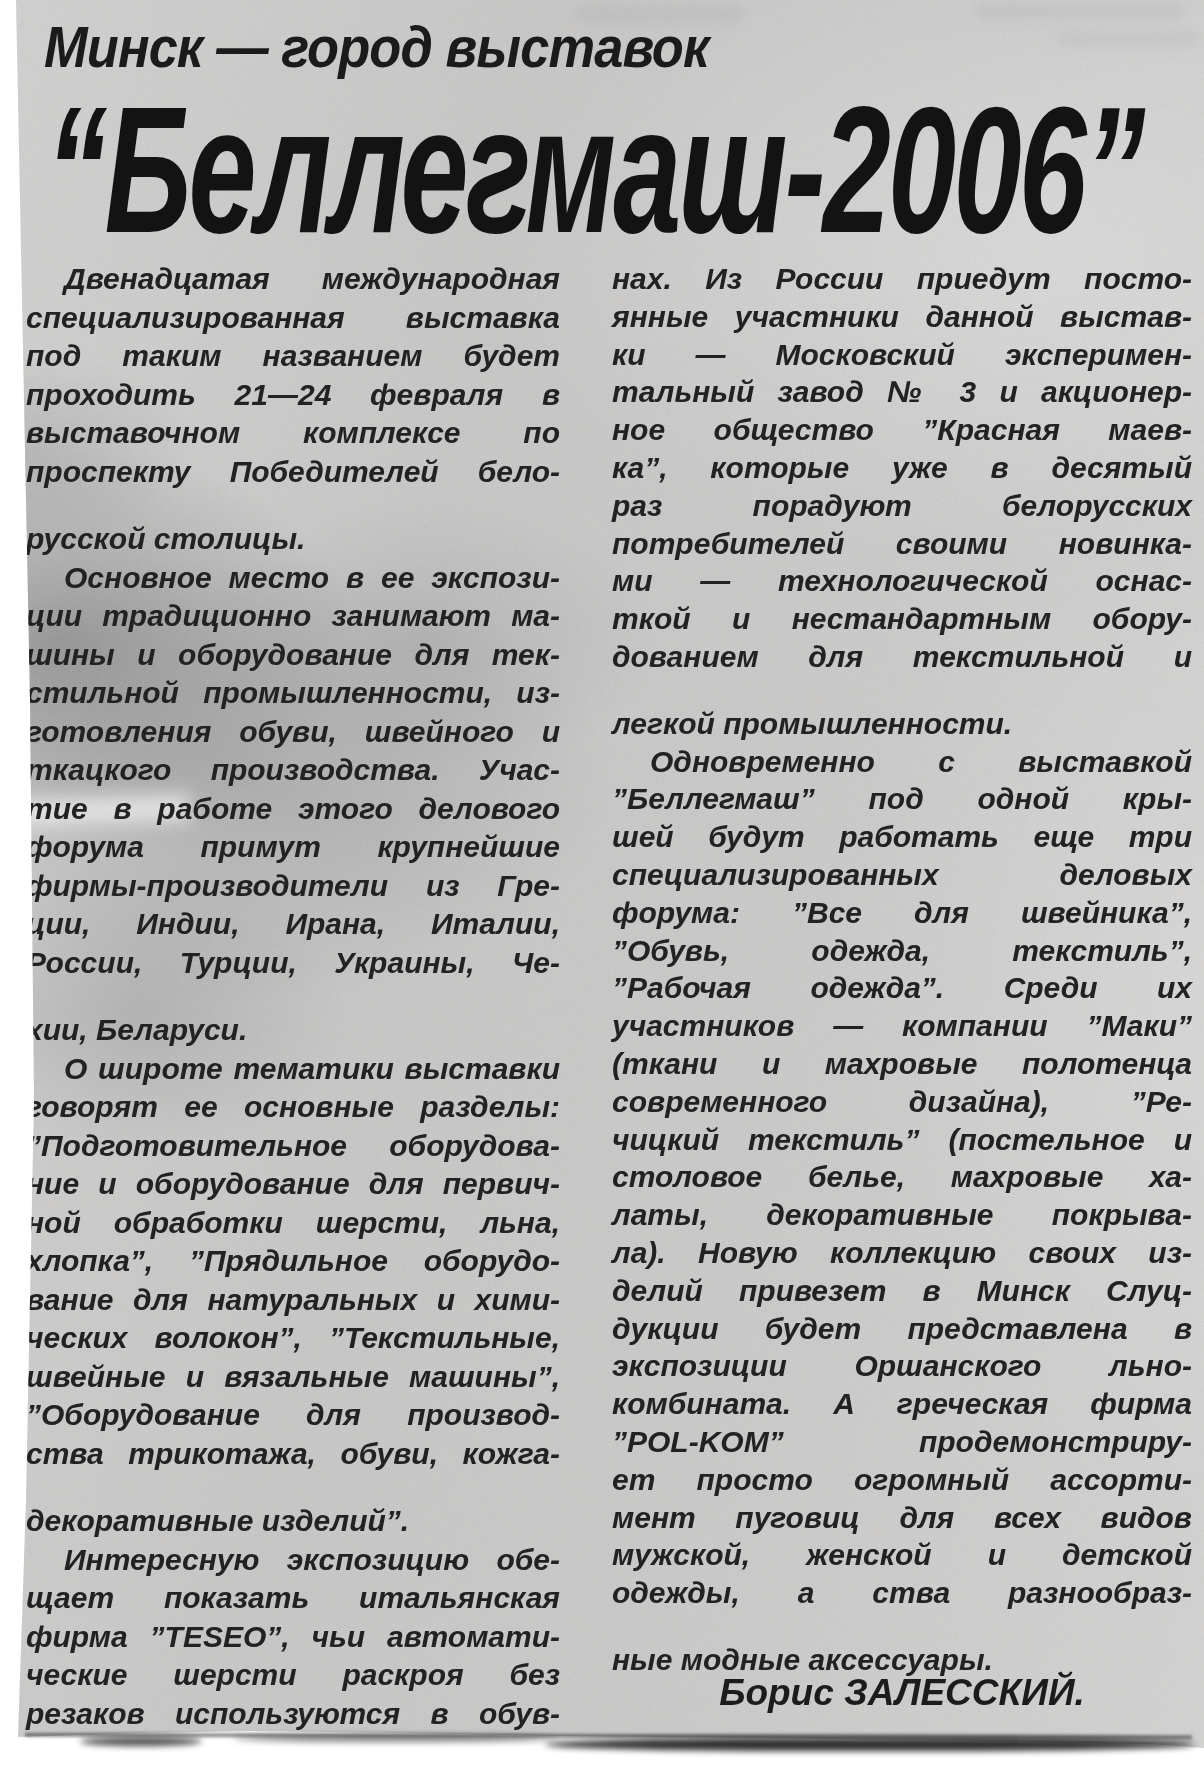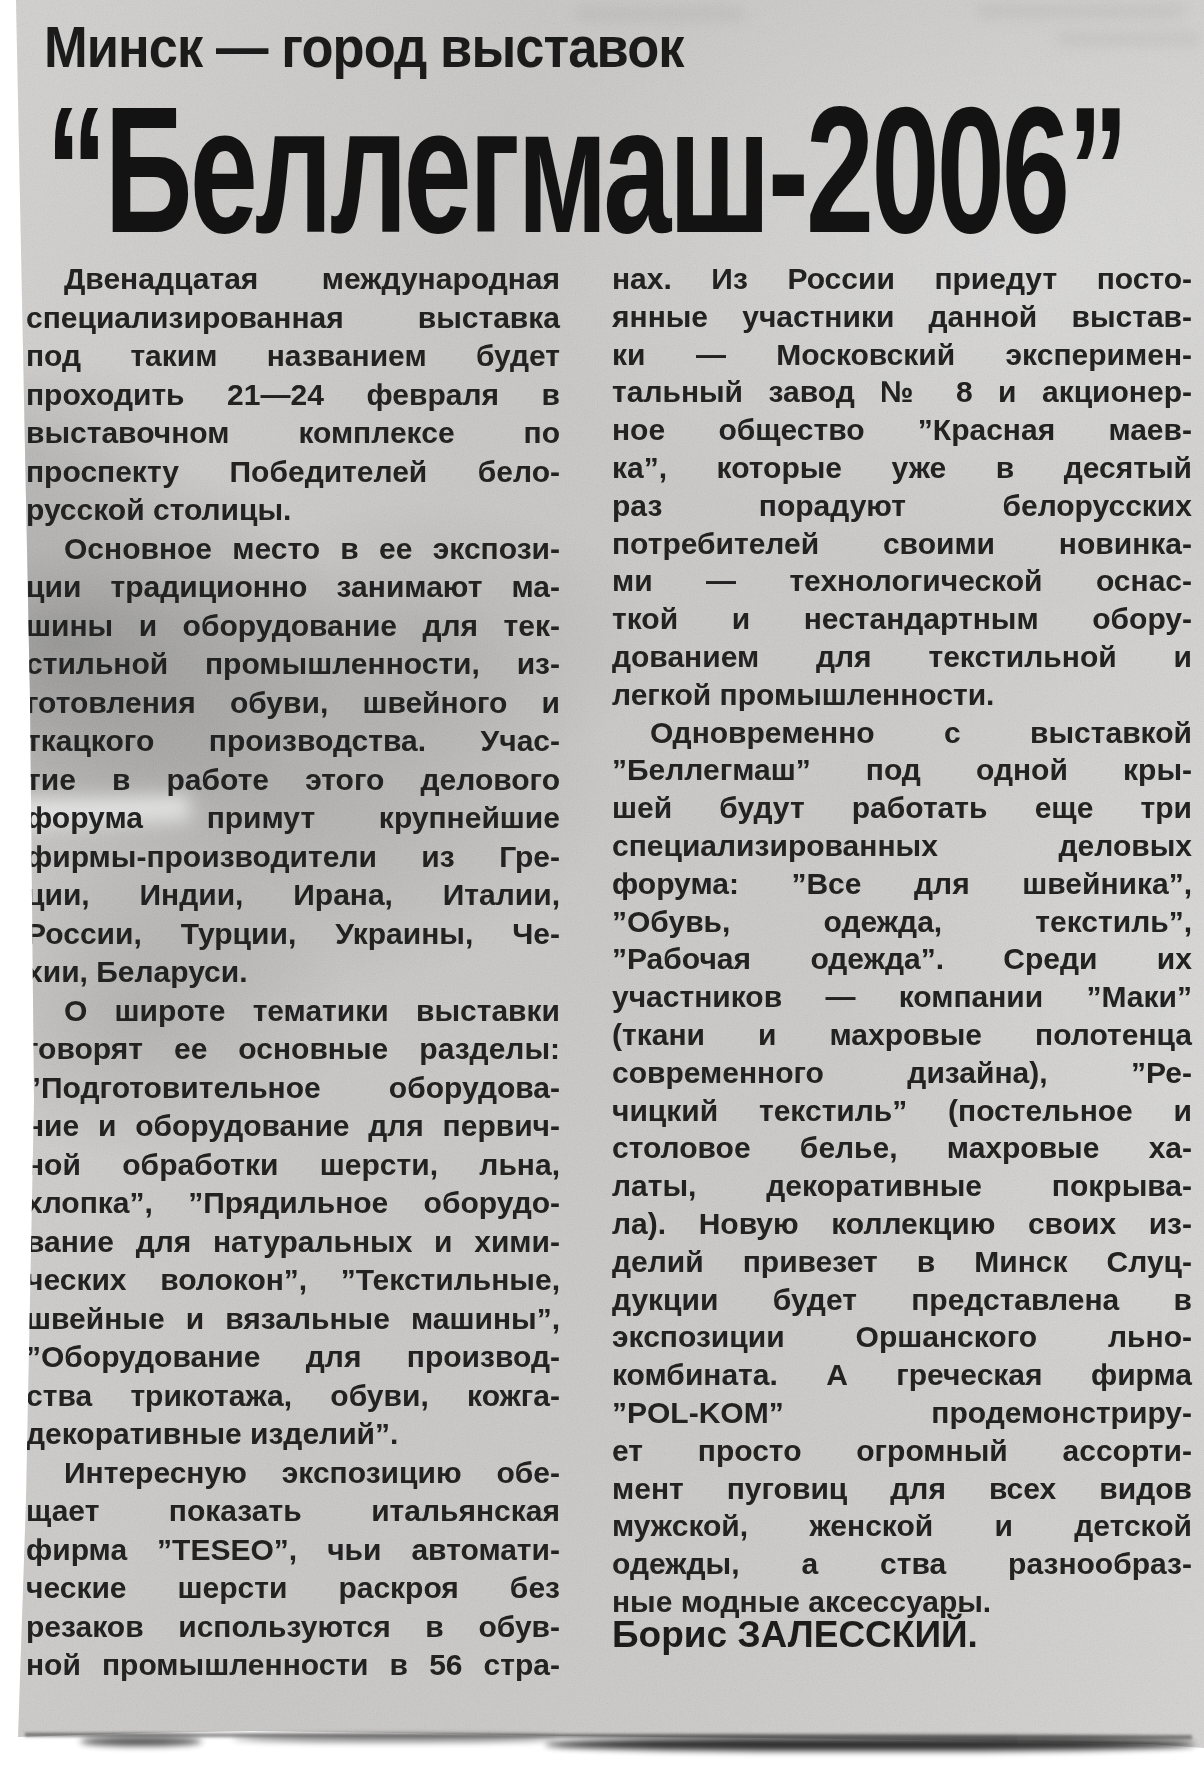--- a/index.html
+++ b/index.html
@@ -17,20 +17,21 @@
       radial-gradient(330px 200px at 430px 640px, rgba(55,55,55,.13), transparent 70%),
       radial-gradient(300px 220px at 140px 1010px,rgba(45,45,45,.17), transparent 70%),
       radial-gradient(240px 140px at 30px 450px,  rgba(45,45,45,.15), transparent 70%),
       radial-gradient(700px 420px at 85% 14%,     rgba(255,255,255,.28), transparent 75%),
       radial-gradient(500px 700px at 100% 55%,    rgba(255,255,255,.16), transparent 75%),
       linear-gradient(100deg,#d2d1d0,#c8c7c6 35%,#cbcac9 65%,#d4d3d2);
     clip-path: polygon(16px 0, 1204px 0, 1204px 1748px,
       1150px 1744px, 980px 1741px, 760px 1738px, 560px 1736px,
       400px 1733px, 250px 1731px, 140px 1733px, 18px 1737px,
       26px 1500px, 34px 1100px, 30px 700px, 22px 300px);
+    font-style: italic;
   }
   .grain{position:absolute;left:0;top:0;pointer-events:none;}
   .smudge{position:absolute;background:#8f8f8f;opacity:.14;filter:blur(6px);border-radius:8px;}
   .crease-light{position:absolute;left:-20px;top:798px;width:210px;height:26px;
     background:rgba(255,255,255,.6);filter:blur(9px);transform:rotate(-2deg);}
   
   .kicker{
     position:absolute;left:44px;top:16px;
     font-size:57px;line-height:62px;font-weight:bold;color:#1b1b1b;
     letter-spacing:-1px;transform:scaleX(.92);transform-origin:0 0;white-space:nowrap;
@@ -41,22 +42,22 @@
     letter-spacing:-4px;transform:scaleX(.68);transform-origin:0 0;
   }
   
   .col{position:absolute;top:260px;color:var(--ink,#222);font-weight:bold;font-size:30px;}
   #col1{left:26px;width:534px;}
   #col2{left:612px;width:580px;}
   .line{white-space:normal;overflow:visible;text-align:justify;text-align-last:justify;}
   #col1 .line{line-height:38.5px;}
   #col2 .line{line-height:37.8px;}
   .line.indent{padding-left:38px;}
-  .line.pend{text-align-last:left;}
-  .byline{margin-top:-8px;text-align:left;font-size:37px;line-height:44px;
+  .line.pend{text-align-last:left;margin-top:29px;}
+  .byline{margin-top:-8px;text-align:center;font-size:37px;line-height:44px;
     font-weight:bold;color:#1c1c1c;}
   
   .edge-line{position:absolute;left:25px;top:1734px;width:1167px;height:4px;
     background:rgba(30,30,30,.5);filter:blur(1.5px);transform:rotate(.12deg);}
   .shadow-right{position:absolute;left:545px;top:1738px;width:650px;height:13px;
     background:#0a0a0a;border-radius:45% 45% 50% 50% / 60%;filter:blur(3px);opacity:.85;}
   .shadow-mid{position:absolute;left:233px;top:1735px;width:325px;height:7px;
     background:#2a2a2a;border-radius:50%;filter:blur(3px);opacity:.6;}
   .shadow-left{position:absolute;left:80px;top:1737px;width:122px;height:9px;
     background:#161616;border-radius:50%;filter:blur(3px);opacity:.75;}
@@ -124,21 +125,21 @@
         <div class="line">фирма ”TESEO”, чьи автомати-</div>
         <div class="line">ческие шерсти раскроя без</div>
         <div class="line">резаков используются в обув-</div>
         <div class="line">ной промышленности в 56 стра-</div>
       </div>
     <div class="col" id="col2">
       <div id="col2-lines">
           <div class="line">нах. Из России приедут посто-</div>
           <div class="line">янные участники данной выстав-</div>
           <div class="line">ки — Московский эксперимен-</div>
-          <div class="line">тальный завод № 8 и акционер-</div>
+          <div class="line">тальный завод № 3 и акционер-</div>
           <div class="line">ное общество ”Красная маев-</div>
           <div class="line">ка”, которые уже в десятый</div>
           <div class="line">раз порадуют белорусских</div>
           <div class="line">потребителей своими новинка-</div>
           <div class="line">ми — технологической оснас-</div>
           <div class="line">ткой и нестандартным обору-</div>
           <div class="line">дованием для текстильной и</div>
           <div class="line pend">легкой промышленности.</div>
           <div class="line indent">Одновременно с выставкой</div>
           <div class="line">”Беллегмаш” под одной кры-</div>

